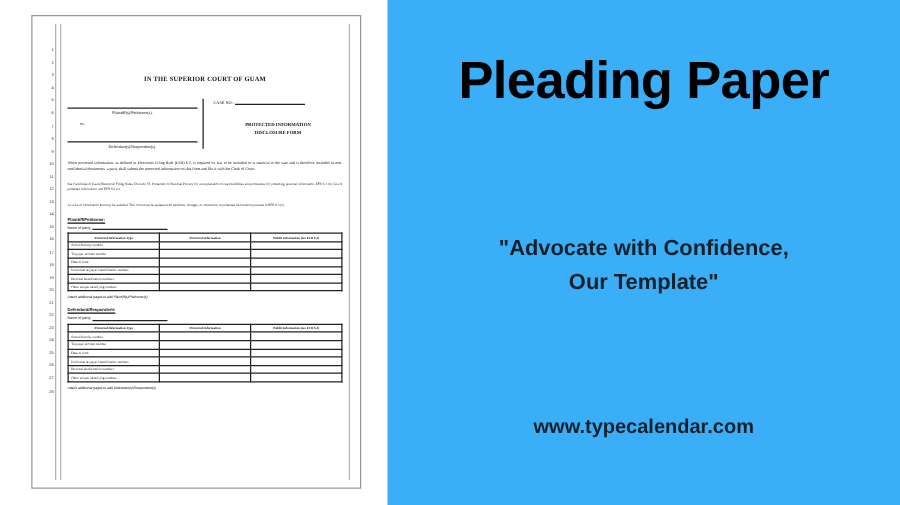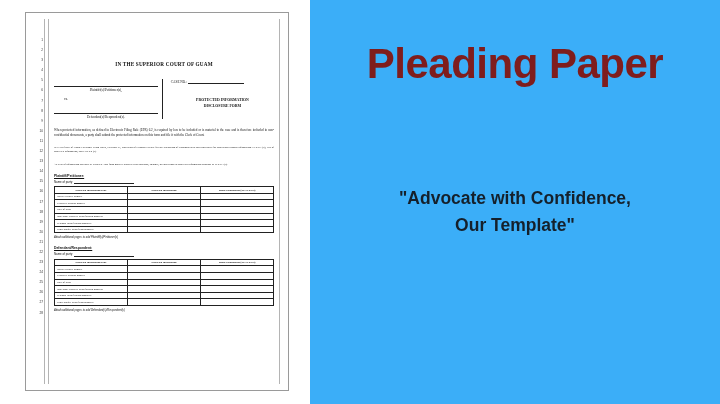--- a/index.html
+++ b/index.html
@@ -206,21 +206,21 @@
     height: 404px;
   }
   .headline {
     position: absolute;
     left: 0;
     right: 0;
     top: 40px;
     text-align: center;
     font-size: 42px;
     font-weight: bold;
-    color: #7f1d1d;
+    color: #000000;
     letter-spacing: -0.5px;
   }
   .quote {
     position: absolute;
     left: 28px;
     right: 28px;
     top: 185px;
     text-align: center;
     font-size: 17.5px;
     font-weight: bold;
@@ -404,15 +404,16 @@
       </div>
     </div>
   </div>
 
   <div class="right-panel">
     <div class="headline">Pleading Paper</div>
     <div class="quote">
       <div>"Advocate with Confidence,</div>
       <div>Our Template"</div>
     </div>
+    <div class="site">www.typecalendar.com</div>
   </div>
 
 </div>
 
 </body></html>

